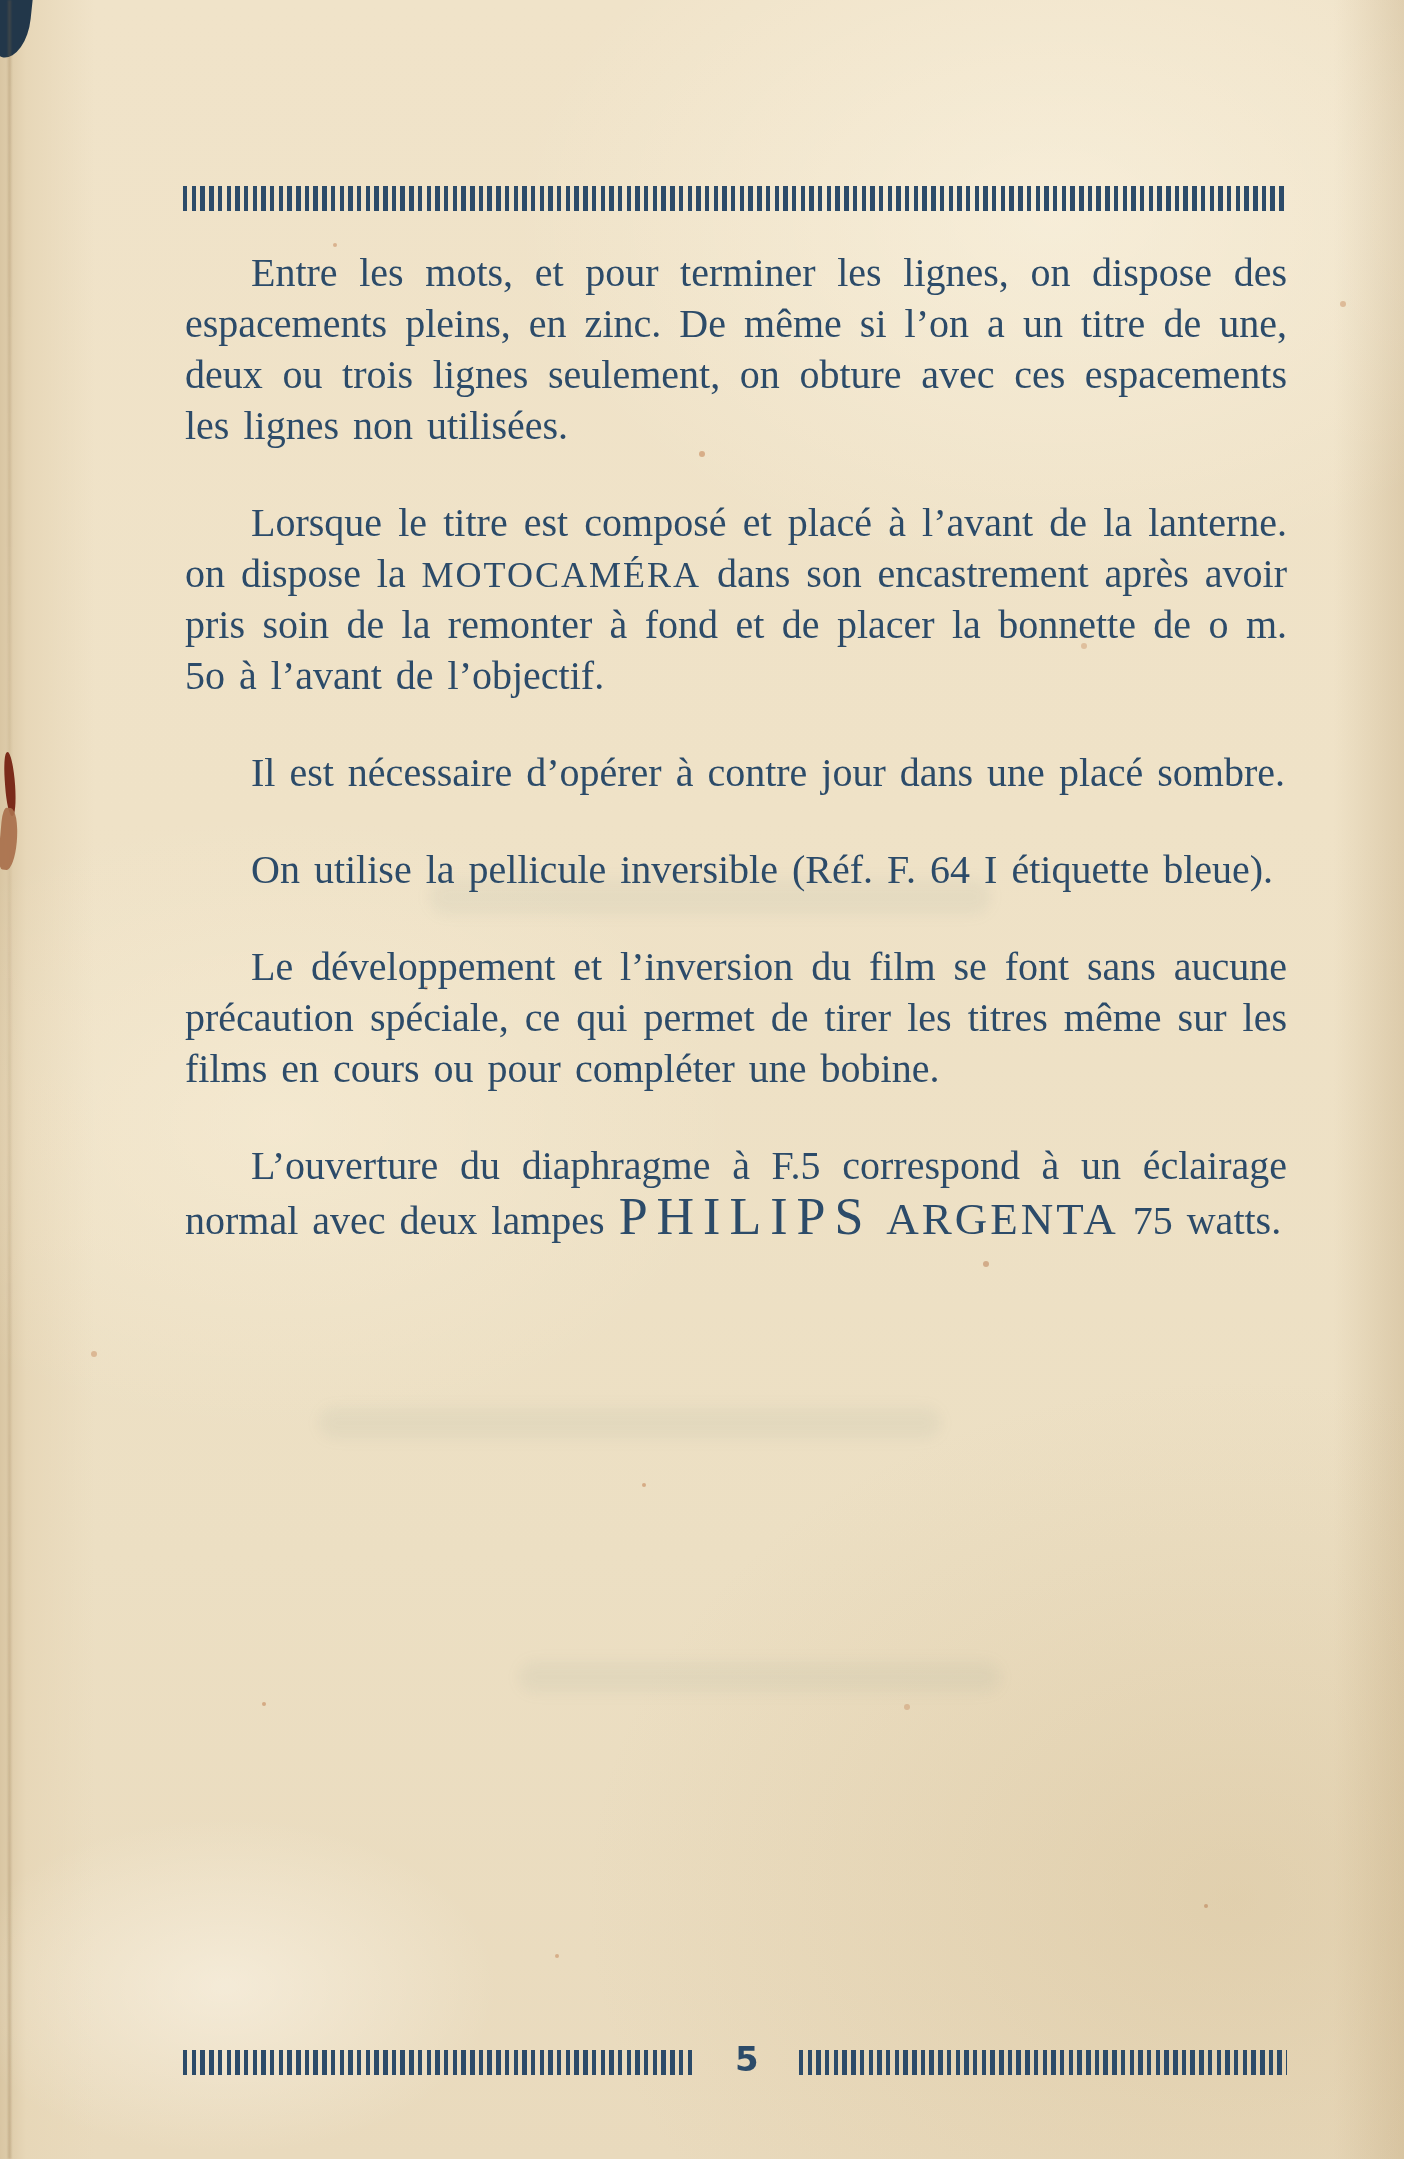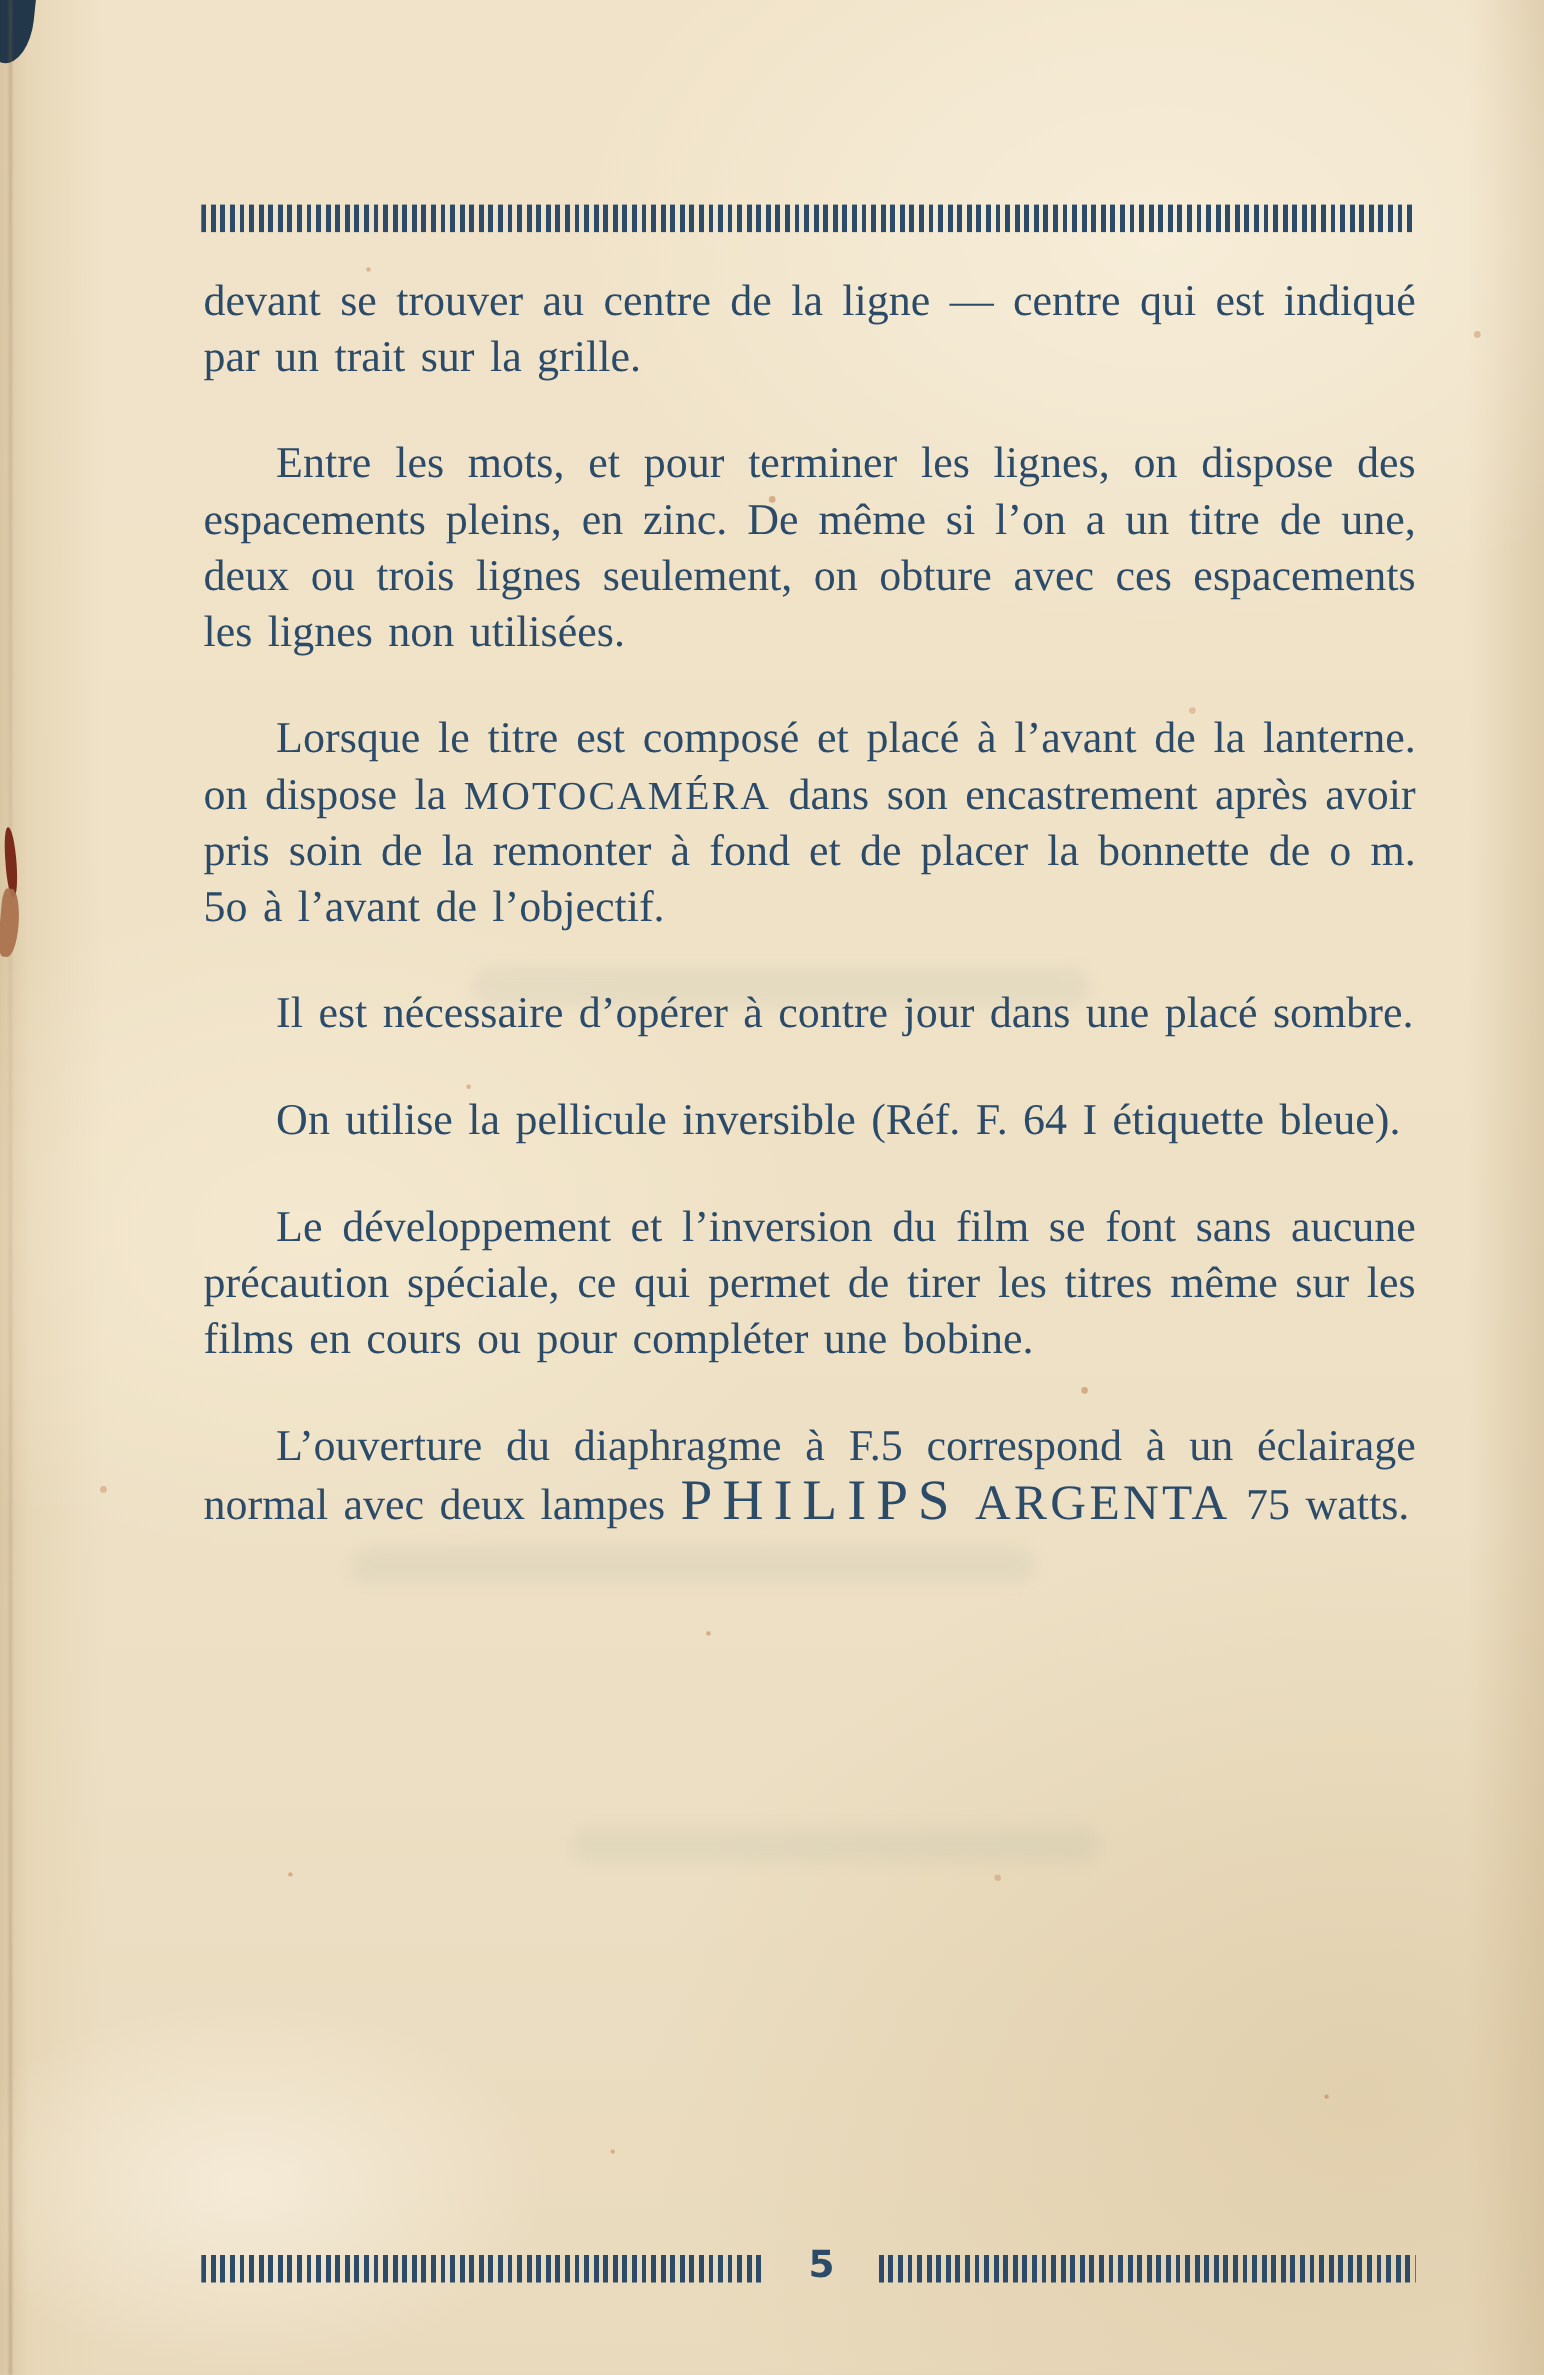--- a/index.html
+++ b/index.html
@@ -110,21 +110,20 @@
     <div class="tear-bottom"></div>
   </div>
   <div class="specks"></div>
   <div class="ghost ghost-1"></div>
   <div class="ghost ghost-2"></div>
   <div class="ghost ghost-3"></div>
 
   <div class="rule top-rule"></div>
 
   <main class="text-block">
-    <p class="para no-indent">devant se trouver au centre de la ligne — centre qui est indiqué par un trait sur la grille.</p>
     <p class="para">Entre les mots, et pour terminer les lignes, on dispose des espacements pleins, en zinc. De même si l’on a un titre de une, deux ou trois lignes seulement, on obture avec ces espacements les lignes non utilisées.</p>
     <p class="para"><span>Lorsque le titre est composé et placé à l’avant de la lanterne. on dispose la </span><span class="brand motocamera">MOTOCAMÉRA</span><span> dans son encastrement après avoir pris soin de la remonter à fond et de placer la bonnette de o m. 5o à l’avant de l’objectif.</span></p>
     <p class="para">Il est nécessaire d’opérer à contre jour dans une placé sombre.</p>
     <p class="para">On utilise la pellicule inversible (Réf. F. 64 I étiquette bleue).</p>
     <p class="para">Le développement et l’inversion du film se font sans aucune précaution spéciale, ce qui permet de tirer les titres même sur les films en cours ou pour compléter une bobine.</p>
     <p class="para"><span>L’ouverture du diaphragme à F.5 correspond à un éclairage normal avec deux lampes </span><span class="brand philips">PHILIPS</span><span> </span><span class="brand argenta">ARGENTA</span><span> 75 watts.</span></p>
   </main>
 
   <footer class="footer">
     <div class="rule footer-rule-left"></div>

